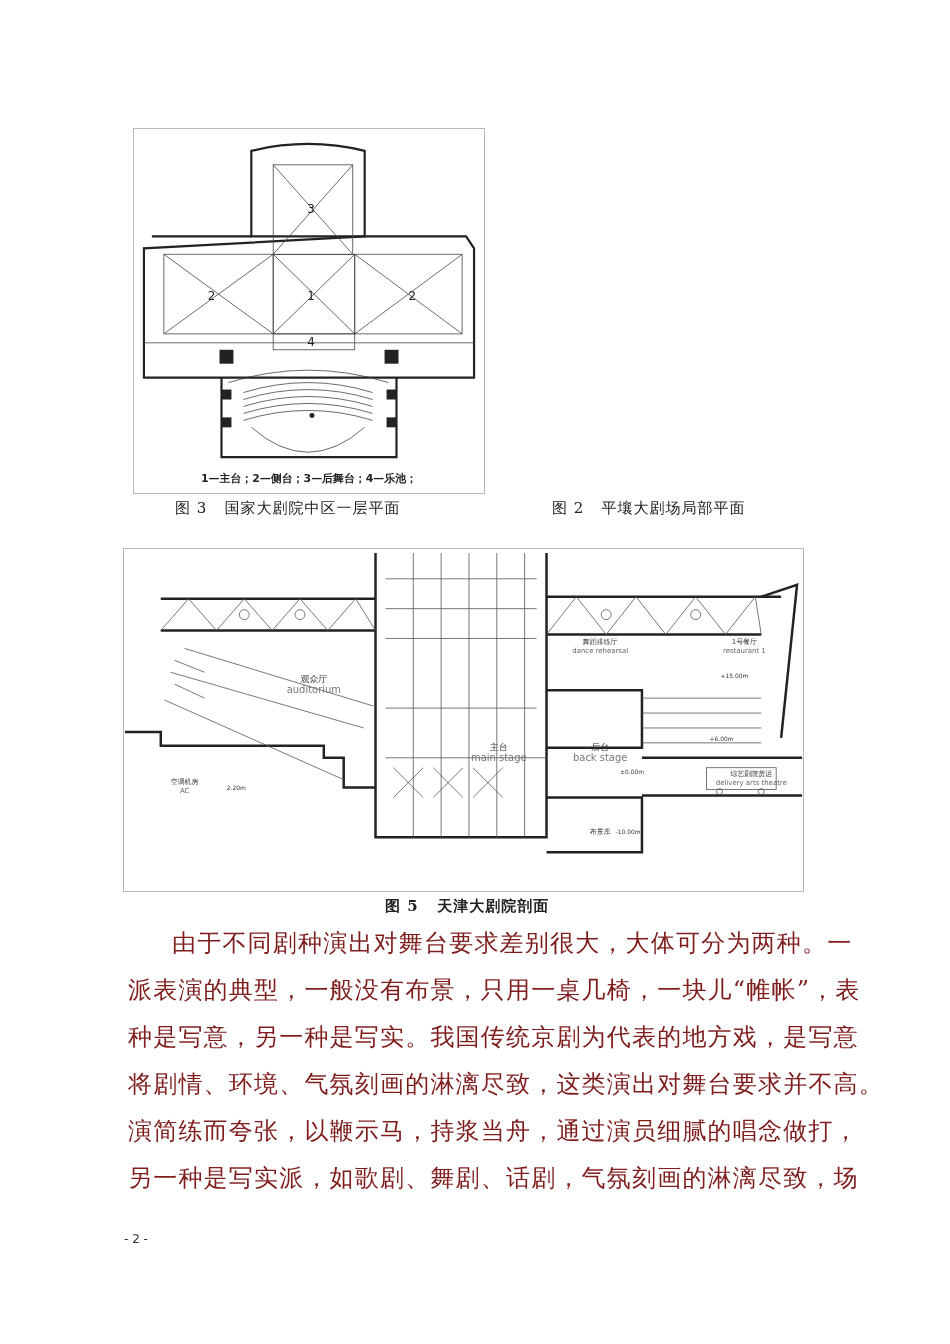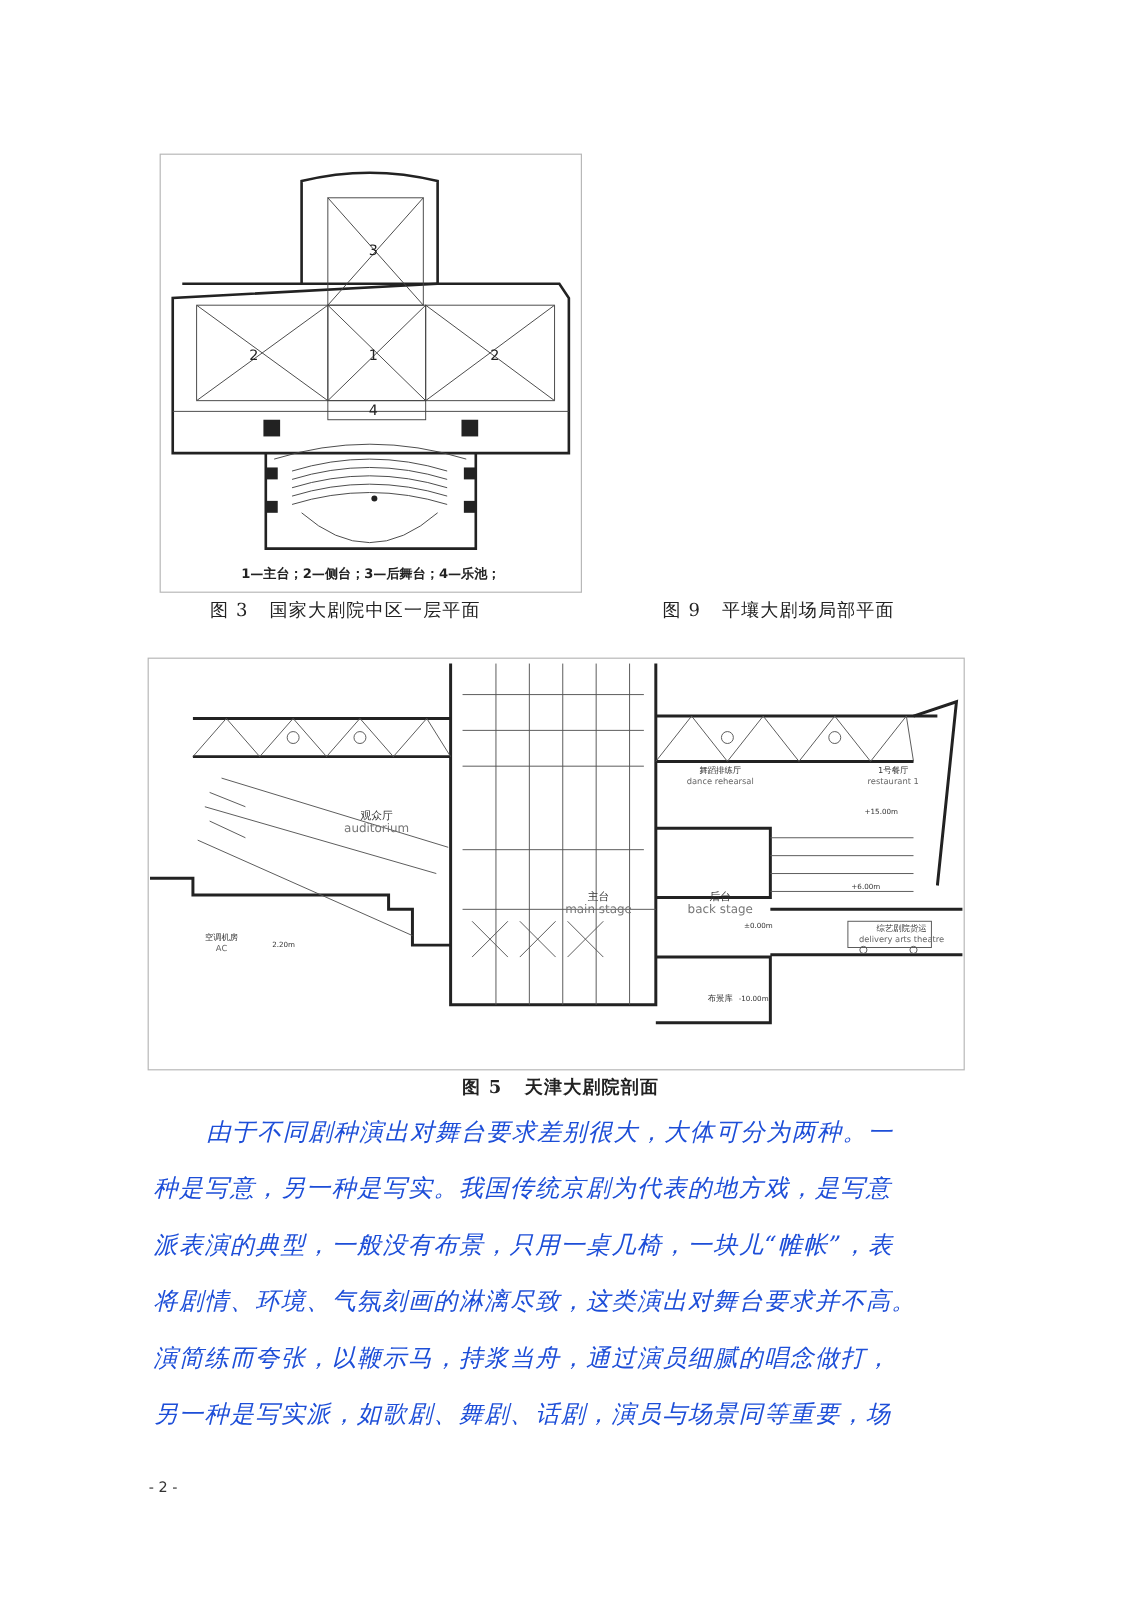--- a/index.html
+++ b/index.html
@@ -1,22 +1,22 @@
 <!DOCTYPE html>
 <html><head>
 <meta charset="utf-8">
 <style>
   html, body { margin:0; padding:0; background:#ffffff; }
   body { width:950px; height:1344px; position:relative; overflow:hidden;
          font-family:"DejaVu Serif", "Liberation Serif", serif; color:#111; }
   .fig { position:absolute; background:#fff; border:1px solid #b8b8b8; box-sizing:border-box; }
   .fig svg { display:block; width:100%; height:100%; }
   .caption { position:absolute; font-size:15px; color:#222; white-space:pre; letter-spacing:1px; }
-  .para { position:absolute; left:128px; width:700px; font-size:20px; line-height:47px; color:#1d4ed8;
-          letter-spacing:1.2px;font-style:italic; }
+  .para { position:absolute; left:128px; width:700px; font-size:24px; line-height:47px; color:#7f1d1d;
+          letter-spacing:1.2px; }
   .para .line { display:block; white-space:nowrap; height:47px; }
   .pagenum { position:absolute; left:124px; top:1232px; font-size:12px; color:#333;
              font-family:"DejaVu Sans", sans-serif; }
   svg text { font-family:"DejaVu Sans", sans-serif; }
 </style>
 </head>
 <body>
 
 <div class="fig" style="left:133px;top:128px;width:352px;height:366px;">
   <svg viewBox="0 0 352 366">
@@ -65,21 +65,21 @@
       <text x="178" y="172">1</text>
       <text x="78" y="172">2</text>
       <text x="280" y="172">2</text>
       <text x="178" y="218">4</text>
       <text x="176" y="355" font-size="11" font-weight="bold">1—主台；2—侧台；3—后舞台；4—乐池；</text>
     </g>
   </svg>
 </div>
 
 <div class="caption" style="left:175px;top:499px;">图 3   国家大剧院中区一层平面</div>
-<div class="caption" style="left:552px;top:499px;">图 9   平壤大剧场局部平面</div>
+<div class="caption" style="left:552px;top:499px;">图 2   平壤大剧场局部平面</div>
 
 <div class="fig" style="left:123px;top:548px;width:681px;height:344px;">
   <svg viewBox="0 0 681 344">
     <g stroke="#222" fill="none" stroke-width="2.5">
 
       <path d="M252,4 L252,290 L424,290 L424,4"></path>
 
       <path d="M36,50 L252,50 M36,82 L252,82"></path>
 
       <path d="M424,48 L640,48 L660,48 M424,86 L640,86"></path>
@@ -147,20 +147,20 @@
       <text x="600" y="193" font-size="6">+6.00m</text>
       <text x="506" y="287" font-size="6">-10.00m</text>
     </g>
   </svg>
 </div>
 
 <div class="caption" style="left:385px;top:897px;font-weight:bold;">图 5   天津大剧院剖面</div>
 
 <div class="para" style="top:920px;">
   <span class="line" style="text-indent:44px;">由于不同剧种演出对舞台要求差别很大，大体可分为两种。一</span>
+  <span class="line">派表演的典型，一般没有布景，只用一桌几椅，一块儿“帷帐”，表</span>
   <span class="line">种是写意，另一种是写实。我国传统京剧为代表的地方戏，是写意</span>
-  <span class="line">派表演的典型，一般没有布景，只用一桌几椅，一块儿“帷帐”，表</span>
   <span class="line">将剧情、环境、气氛刻画的淋漓尽致，这类演出对舞台要求并不高。</span>
   <span class="line">演简练而夸张，以鞭示马，持浆当舟，通过演员细腻的唱念做打，</span>
-  <span class="line">另一种是写实派，如歌剧、舞剧、话剧，演员与场景同等重要，场</span>
+  <span class="line">另一种是写实派，如歌剧、舞剧、话剧，气氛刻画的淋漓尽致，场</span>
 </div>
 
 <div class="pagenum">- 2 -</div>
 
 </body></html>

